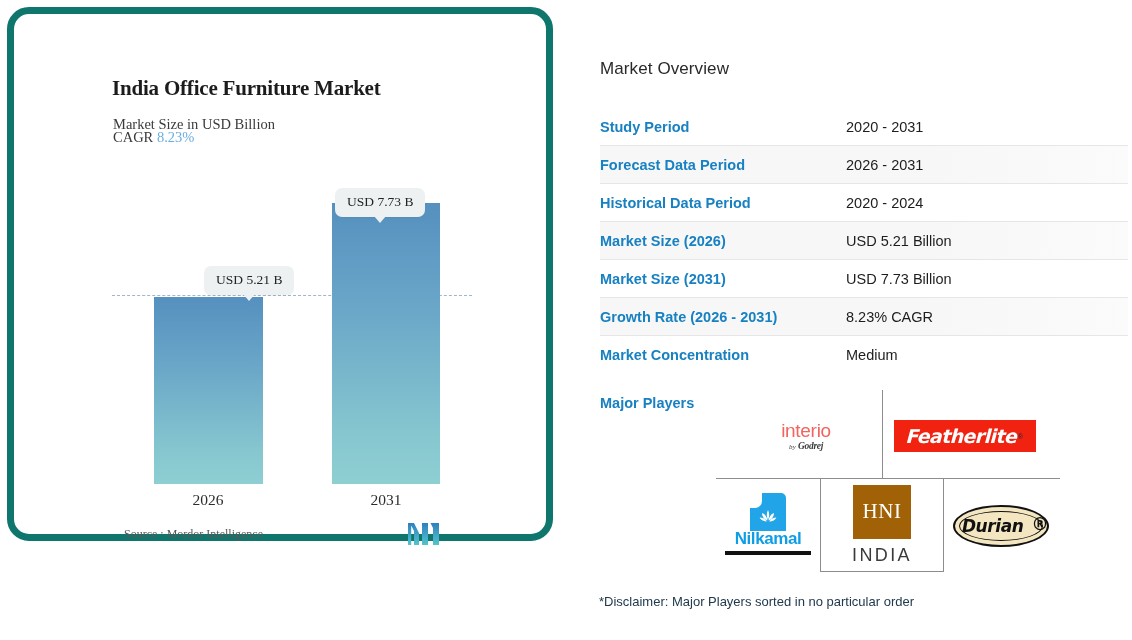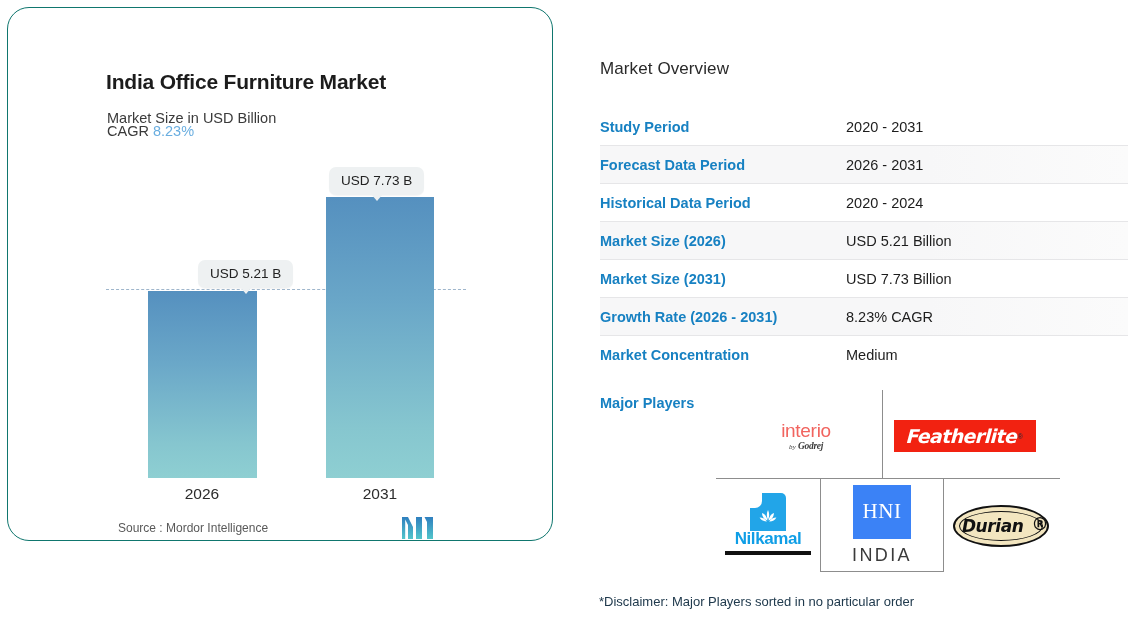--- a/index.html
+++ b/index.html
@@ -9,22 +9,23 @@
     font-family:"Liberation Sans","DejaVu Sans",sans-serif;
     color:#1b2a3a;
     overflow:hidden;
     position:relative;
   }
   .page{position:relative;width:1132px;height:640px;}
 
   
   .chart-card{
     position:absolute;left:7px;top:7px;width:546px;height:534px;
-    background:#fff;border:1px solid #0f766e;border-radius:22px;
+    background:#fff;border:7px solid #0f766e;border-radius:22px;
     box-sizing:border-box;
+    font-family:Liberation Serif, serif;
   }
   .chart-title{
     position:absolute;left:98px;top:62px;
     font-size:21px;font-weight:bold;color:#1c1c1c;letter-spacing:-0.2px;
     white-space:nowrap;
   }
   .chart-sub{
     position:absolute;left:99px;top:102px;
     font-size:14.5px;color:#3a3a3a;white-space:nowrap;
   }
@@ -54,21 +55,21 @@
     padding:6px 12px 7px 12px;
     white-space:nowrap;
     box-shadow:0 1px 1px rgba(0,0,0,.04);
   }
   .badge:after{
     content:"";position:absolute;left:50%;bottom:-6px;margin-left:-6px;
     width:0;height:0;border-left:6px solid transparent;border-right:6px solid transparent;
     border-top:7px solid #eef1f2;
   }
   #badge-2026{left:146px;top:252px;margin-left:44px;}
-  #badge-2031{left:321px;top:159px;}
+  #badge-2031{left:321px;top:174px;}
 
   .xlabel{
     position:absolute;top:477px;
     font-size:15.5px;color:#2c2c2c;text-align:center;width:140px;
   }
   #xlabel-2026{left:124px;}
   #xlabel-2031{left:302px;}
 
   .source{
     position:absolute;left:110px;top:513px;
@@ -164,21 +165,21 @@
     position:absolute;left:0;top:36px;width:90px;text-align:center;
     font-size:17px;font-weight:bold;color:#0f9ee6;letter-spacing:-0.4px;
   }
   .l-nilkamal .bar{
     position:absolute;left:2px;top:58px;width:86px;height:4px;background:#111;
   }
 
   
   .l-hni{text-align:center;}
   .l-hni .sq{
-    width:58px;height:54px;background:#3b82f6;margin:0 auto;
+    width:58px;height:54px;background:#a16207;margin:0 auto;
     display:flex;align-items:center;justify-content:center;
   }
   .l-hni .sq span{
     color:#fff;font-family:"Liberation Serif","DejaVu Serif",serif;
     font-size:21px;letter-spacing:.5px;
   }
   .l-hni .india{
     margin-top:6px;font-size:18px;color:#3a3a3a;letter-spacing:2.4px;
     font-family:"Liberation Sans",sans-serif;
   }

